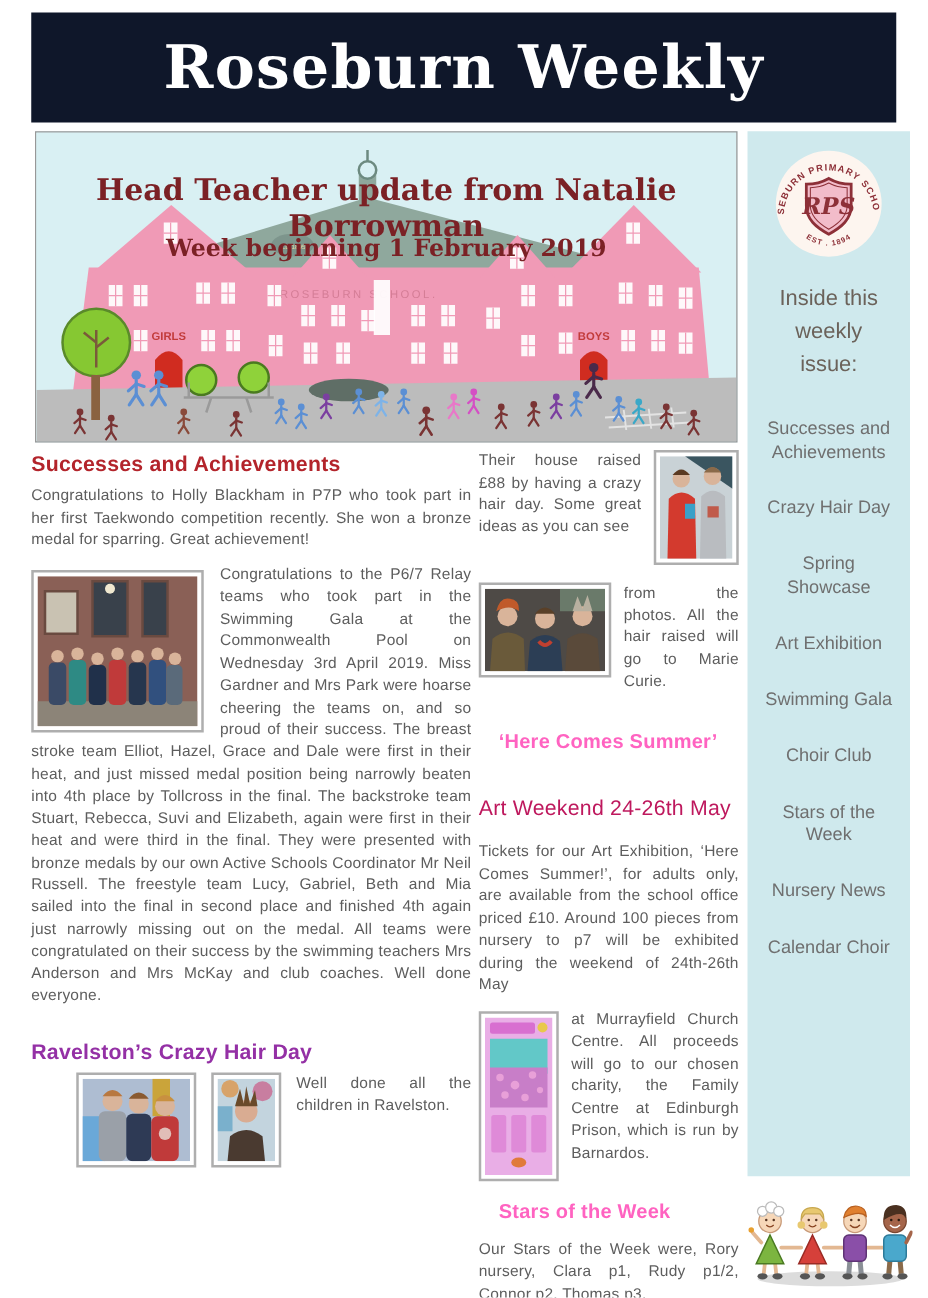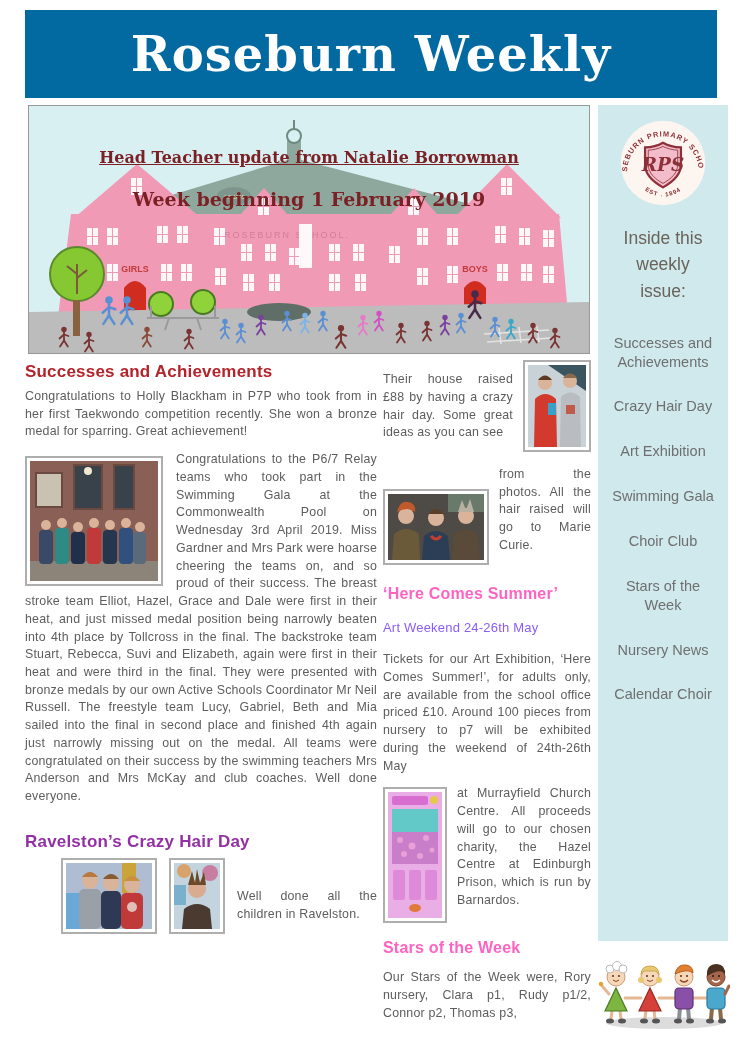--- a/index.html
+++ b/index.html
@@ -3,37 +3,37 @@
 <meta charset="utf-8">
 <style>
   html,body{margin:0;padding:0;}
   body{
     width:742px;height:1038px;position:relative;background:#ffffff;
     font-family:"Liberation Sans",sans-serif;overflow:hidden;
   }
   
   .banner{
     position:absolute;left:25px;top:10px;width:692px;height:88px;
-    background:#0369a1;display:flex;align-items:center;justify-content:center;
+    background:#0f172a;display:flex;align-items:center;justify-content:center;
   }
   .banner .title{
     font-family:"DejaVu Serif",serif;font-weight:bold;color:#ffffff;
     font-size:48px;letter-spacing:1px;
   }
   
   .hero{
     position:absolute;left:28px;top:105px;width:560px;height:247px;
     border:1px solid #989898;background:#d9f0f3;overflow:hidden;
   }
   .hero svg{display:block;}
   .hero-line{
     position:absolute;left:0;width:100%;text-align:center;
     font-family:"DejaVu Serif",serif;font-weight:bold;color:#7b2125;
   }
-  .hero-line.l1{top:42px;font-size:16px;text-decoration:underline;}
+  .hero-line.l1{top:31px;font-size:24px;}
   .hero-line.l2{top:82px;font-size:19px;}
   
   .sidebar{
     position:absolute;left:598px;top:105px;width:130px;height:836px;
     background:#cfe9ed;display:flex;flex-direction:column;align-items:center;
   }
   .sidebar-logo{margin-top:12px;}
   .sidebar-heading{
     margin-top:16px;color:#6b625a;font-size:17.5px;line-height:1.5;
     text-align:center;width:100px;
@@ -43,34 +43,34 @@
     color:#6f6f6f;font-size:14.5px;line-height:1.3;text-align:center;width:106px;
   }
   .kids-clipart{position:absolute;left:598px;top:950px;width:132px;height:82px;}
   
   .col-left{position:absolute;left:25px;top:362px;width:352px;}
   .col-mid{position:absolute;left:383px;top:360px;width:208px;}
   h2{font-size:17px;font-weight:bold;margin:0 0 6px 0;letter-spacing:0.2px;}
   h2.red{color:#b3242b;}
   h2.blue{color:#1e6fb2;margin-top:16px;}
   h2.purple{color:#9430a5;margin-top:16px;}
-  h2.pink{color:#ff63c1;font-size:16px;}
+  h2.pink{color:#ff63c1;font-size:16px;margin-left:16px;}
   p{
     font-size:12.4px;color:#5d5d5d;text-align:justify;line-height:1.43;
     margin:0 0 10px 0;letter-spacing:0.2px;
   }
-  .sub{color:#8b5cf6;font-size:13px;text-align:left;margin:16px 0 14px 0;}
+  .sub{color:#be185d;font-size:17px;text-align:left;margin:32px 0 14px 0;}
   
   .photo-frame{
     background:#ffffff;border:2px solid #aeaeae;padding:3px;box-sizing:border-box;
     flex:0 0 auto;
   }
   .photo-frame svg{display:block;}
   .swim-photo{float:left;margin:5px 13px 4px 0;}
-  .flex-row{display:flex;align-items:flex-end;}
+  .flex-row{display:flex;align-items:flex-start;}
   .gap{gap:12px;padding-left:36px;}
   .mt{margin-top:14px;}
   .poster{float:left;margin:2px 10px 2px 0;}
   .clearfix::after{content:"";display:block;clear:both;}
 </style>
 </head>
 <body>
 
 <div class="banner">
   <div class="title">Roseburn Weekly</div>
@@ -219,20 +219,21 @@
     <path d="M50,32 C45,34.6 38.5,36 34,36 L34,51.5 C34,61 41,67 50,72.2 C59,67 66,61 66,51.5 L66,36 C61.5,36 55,34.6 50,32 Z" fill="none" stroke="#8d3038" stroke-width="0.9"></path>
     <text x="50" y="59" font-family="DejaVu Serif,serif" font-style="italic" font-weight="bold" font-size="20" fill="#8d3038" text-anchor="middle">RPS</text>
     <text font-size="6.5" letter-spacing="1" fill="#8d3038" font-weight="bold">
       <textPath href="#ringBottom" startOffset="50%" text-anchor="middle">EST . 1894</textPath>
     </text>
   </svg>
   <div class="sidebar-heading">Inside this weekly issue:</div>
   <div class="sidebar-list">
     <div>Successes and Achievements</div>
     <div>Crazy Hair Day</div>
+    <div>Spring Showcase</div>
     <div>Art Exhibition</div>
     <div>Swimming Gala</div>
     <div>Choir Club</div>
     <div>Stars of the Week</div>
     <div>Nursery News</div>
     <div>Calendar Choir</div>
   </div>
 </div>
 
 <svg class="kids-clipart" viewBox="0 0 132 82">
@@ -287,21 +288,21 @@
   <line x1="127" y1="44" x2="131" y2="36" stroke="#a5654a" stroke-width="3" stroke-linecap="round"></line>
   <circle cx="118" cy="27" r="9" fill="#a5654a" stroke="#7a4630" stroke-width="1"></circle>
   <path d="M109,26 Q108,14 119,14 Q128,15 127,25 Q124,17 109,26 Z" fill="#4a3020"></path>
   <circle cx="115" cy="26" r="1" fill="#2a1a10"></circle>
     <circle cx="121" cy="26" r="1" fill="#2a1a10"></circle>
   <path d="M114,30 Q118,34 122,30" stroke="#ffffff" stroke-width="1.2" fill="none"></path>
 </svg>
 
 <div class="col-left">
   <h2 class="red">Successes and Achievements</h2>
-  <p>Congratulations to Holly Blackham in P7P who took from in her first Taekwondo competition recently. She won a bronze medal for sparring. Great achievement!</p>
+  <p>Congratulations to Holly Blackham in P7P who took part in her first Taekwondo competition recently. She won a bronze medal for sparring. Great achievement!</p>
 
   <div class="clearfix">
     <div class="photo-frame swim-photo">
       <svg width="128" height="120" viewBox="0 0 128 120">
         <rect width="128" height="120" fill="#8a6056"></rect>
         <rect x="6" y="12" width="26" height="34" fill="#c9c2b2" stroke="#6a4a40" stroke-width="2"></rect>
         <rect x="44" y="4" width="28" height="44" fill="#39414b" stroke="#6a4a40" stroke-width="2"></rect>
         <rect x="84" y="4" width="20" height="44" fill="#39414b" stroke="#6a4a40" stroke-width="2"></rect>
         <circle cx="58" cy="10" r="4" fill="#f0e8d0"></circle>
         <rect x="0" y="100" width="128" height="20" fill="#8c8478"></rect>
@@ -417,18 +418,18 @@
           <circle cx="16" cy="62" r="3"></circle>
             <circle cx="32" cy="64" r="3"></circle>
             <circle cx="44" cy="58" r="2.5"></circle>
         </g>
         <rect x="5" y="78" width="12" height="30" rx="2" fill="#df8ad8"></rect>
         <rect x="21" y="78" width="12" height="30" rx="2" fill="#df8ad8"></rect>
         <rect x="37" y="78" width="12" height="30" rx="2" fill="#df8ad8"></rect>
         <ellipse cx="27" cy="116" rx="6" ry="4" fill="#e07a3a"></ellipse>
       </svg>
     </div>
-    <p>at Murrayfield Church Centre.  All proceeds will go to our chosen charity, the Hazel Centre at Edinburgh Prison, which is run by Barnardos.</p>
+    <p>at Murrayfield Church Centre.  All proceeds will go to our chosen charity, the Family Centre at Edinburgh Prison, which is run by Barnardos.</p>
   </div>
 
   <h2 class="pink" style="margin-top:14px;">Stars of the Week</h2>
   <p style="margin-top:12px;">Our Stars of the Week were, Rory nursery,  Clara p1,  Rudy p1/2, Connor p2, Thomas p3,</p>
 </div>
 
 </body></html>

